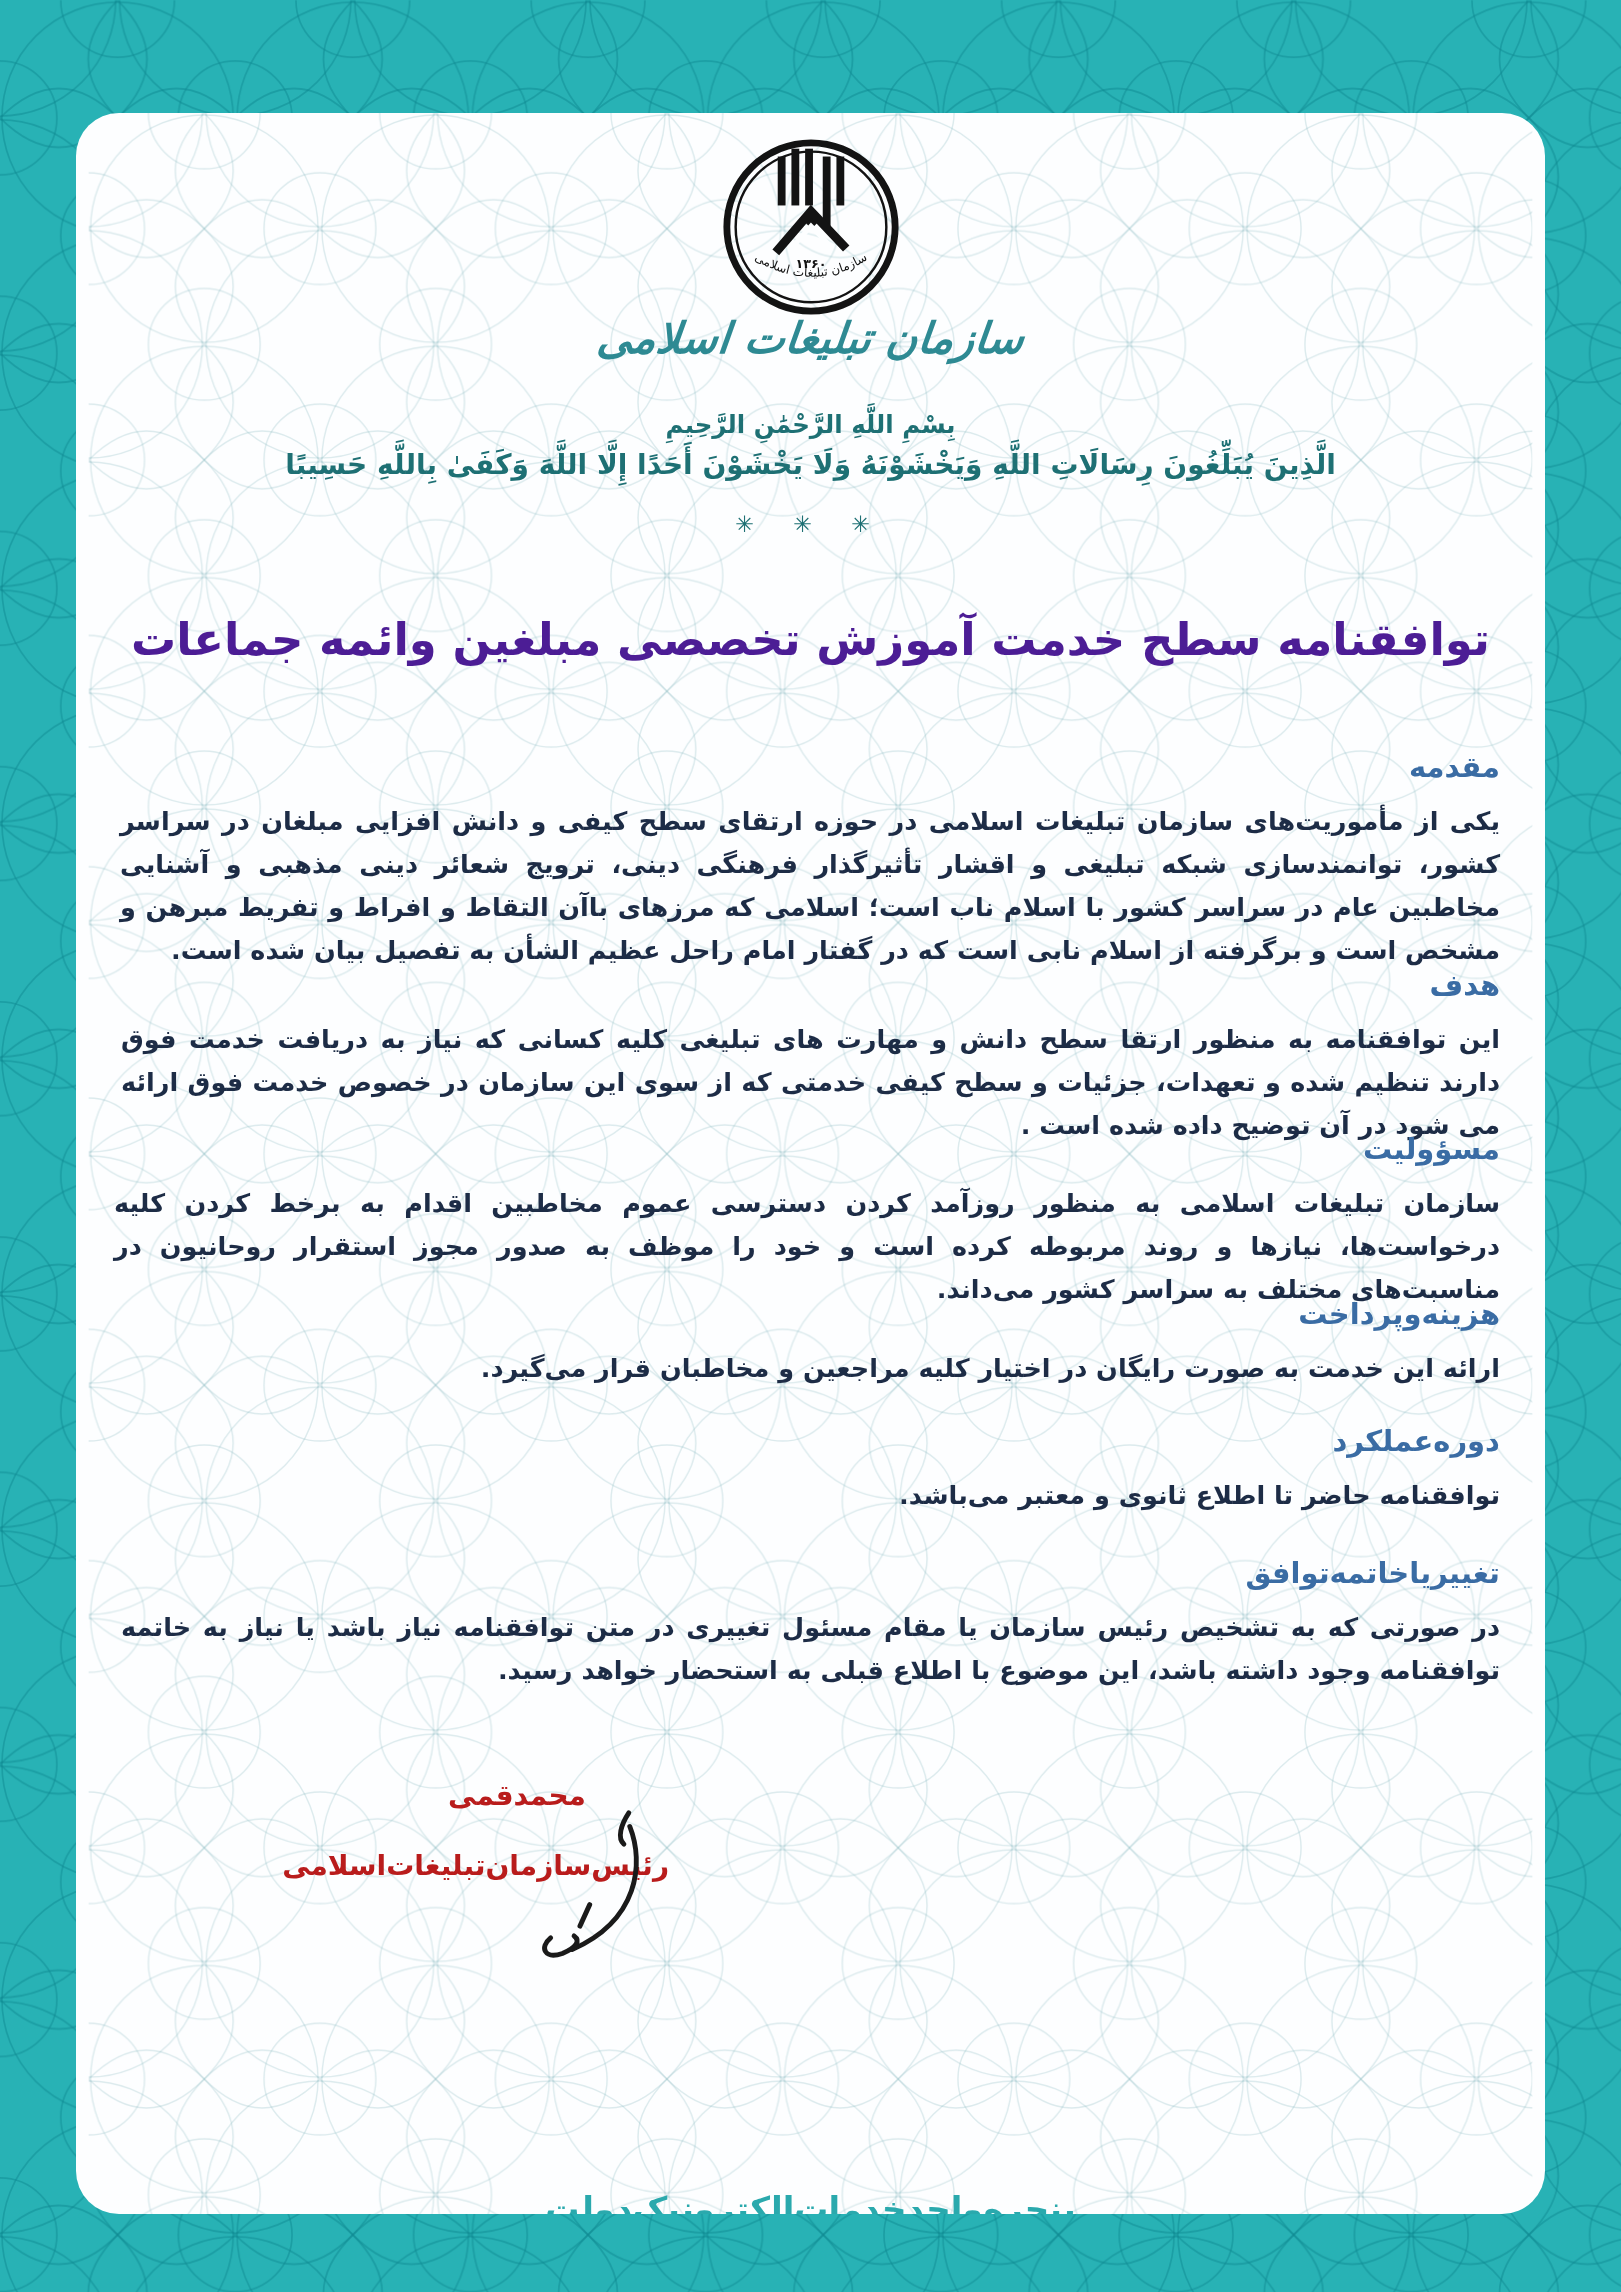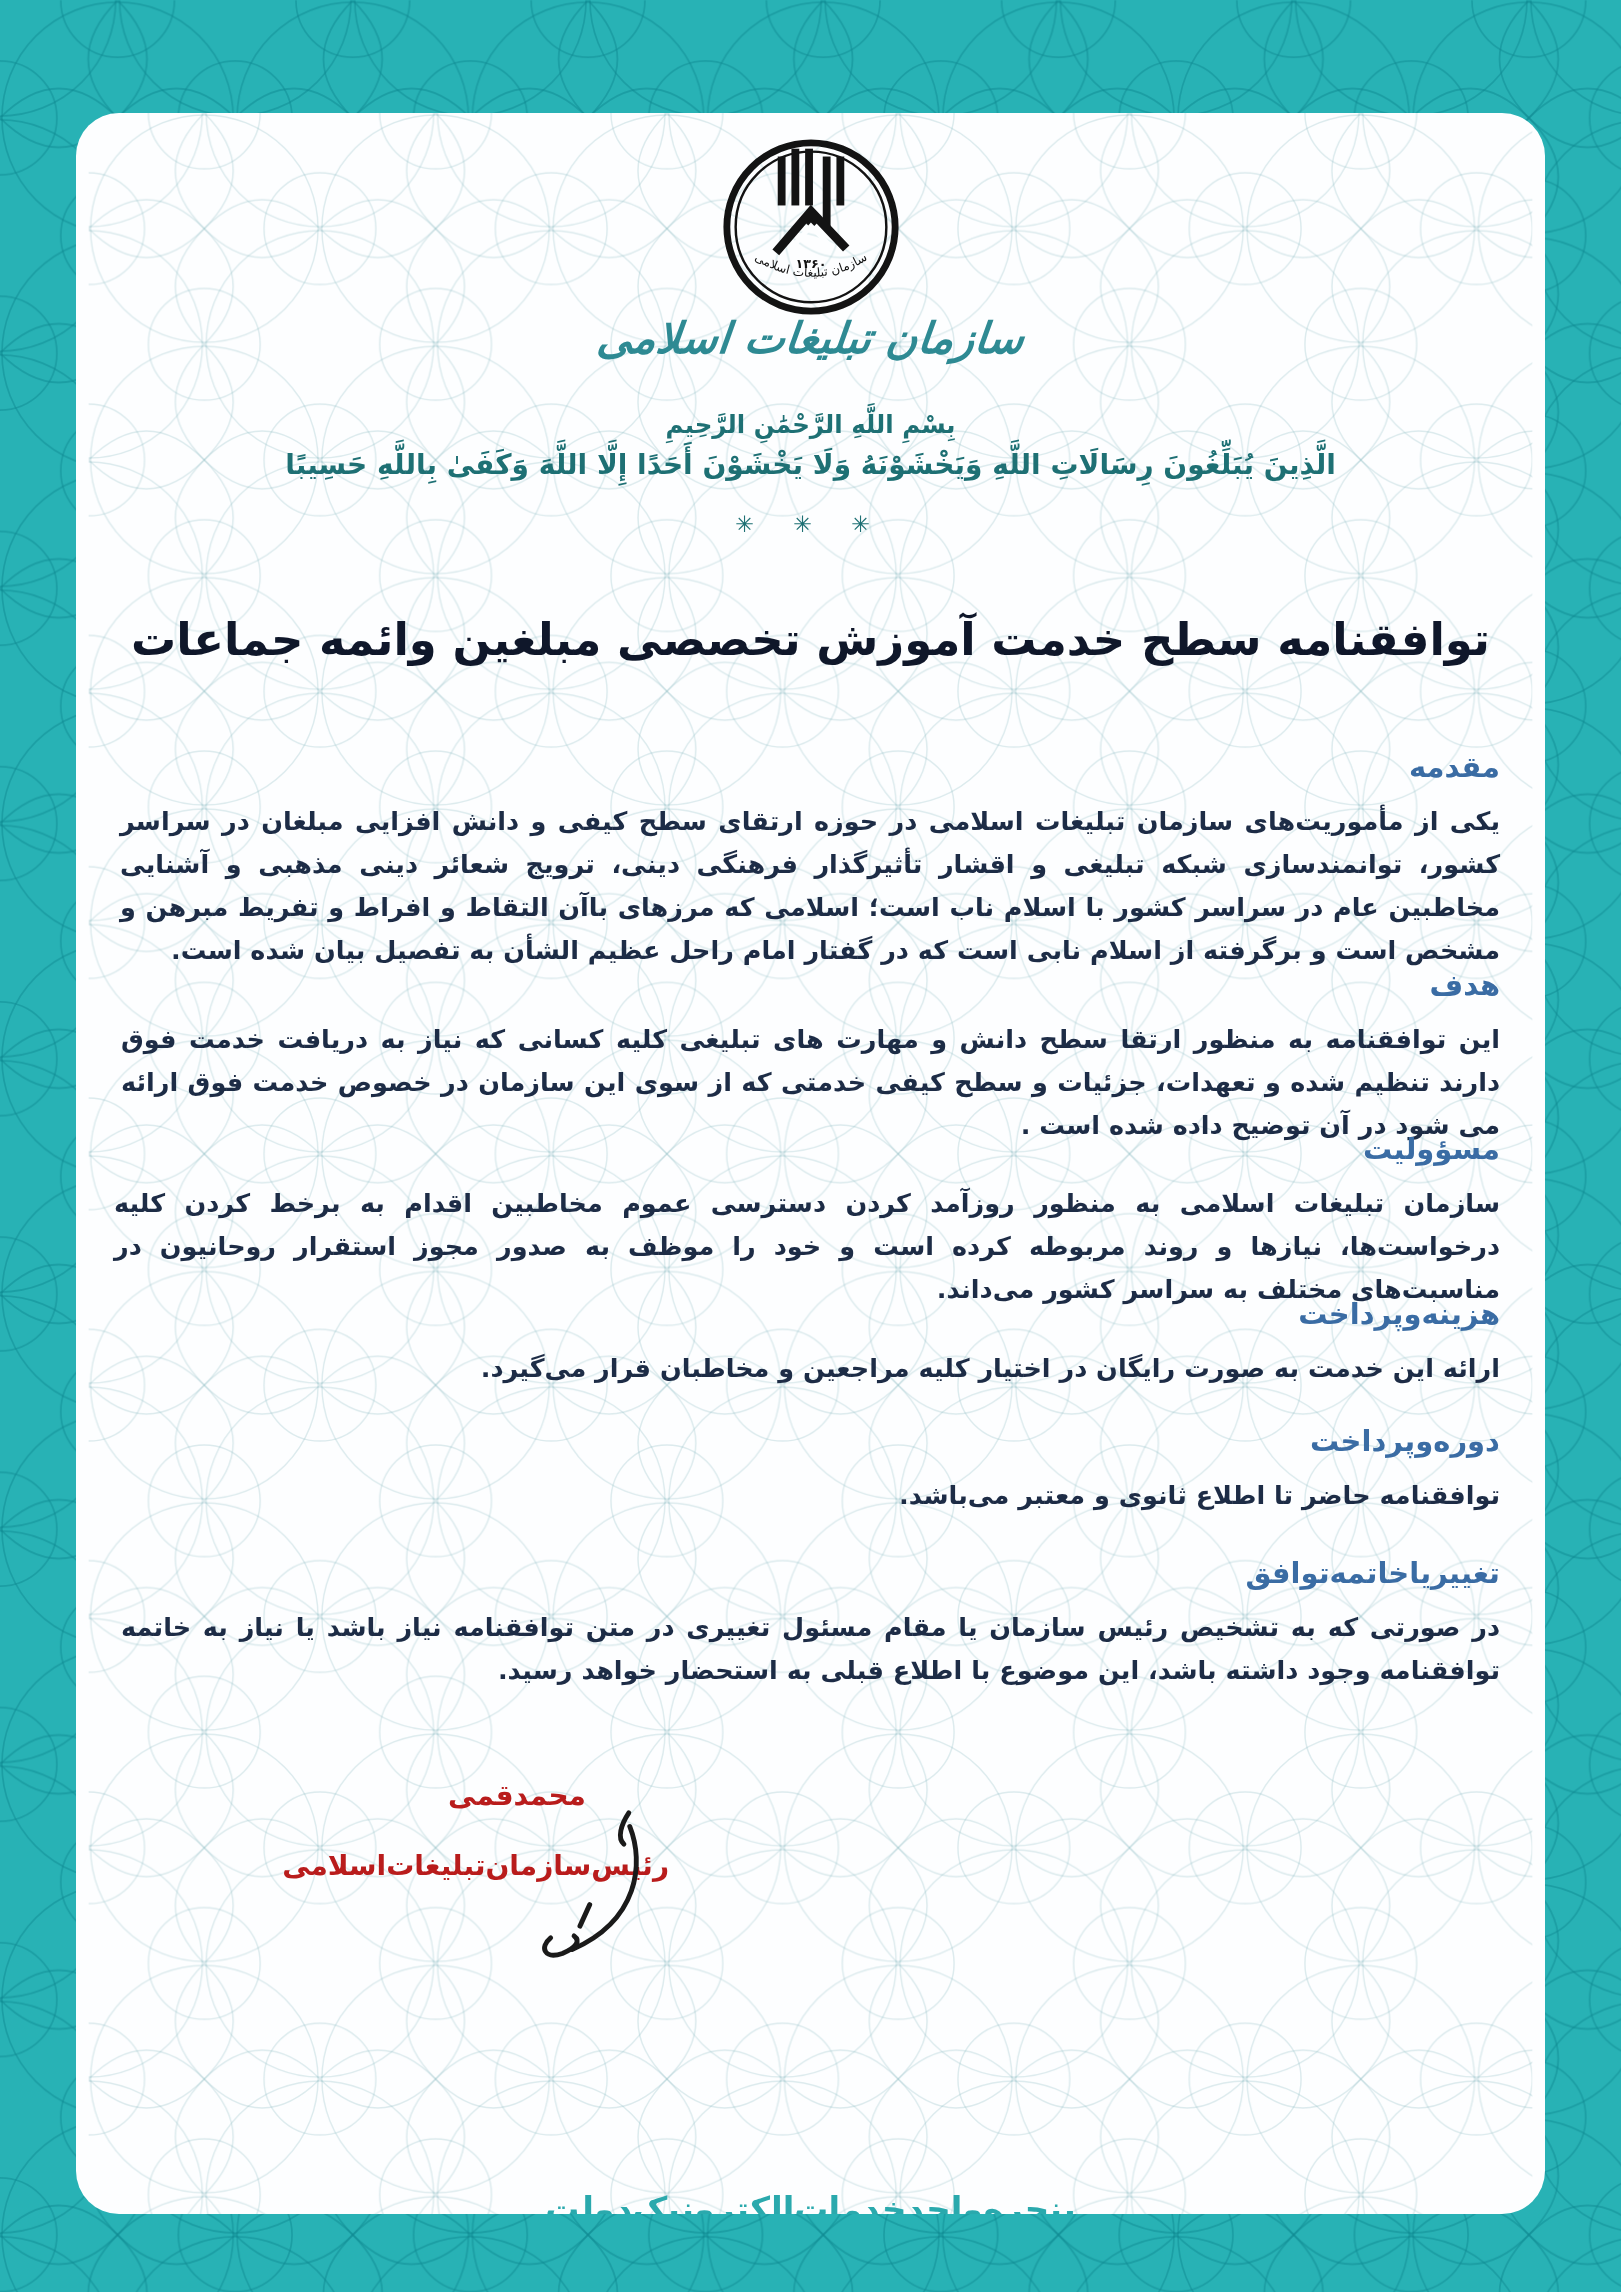--- a/index.html
+++ b/index.html
@@ -47,21 +47,21 @@
     top:332px; text-align:center; direction:rtl;
     color:#1e7074; font-size:28px; font-weight:bold; line-height:39px;
   }
   .ornament {
     top:398px; text-align:center;
     color:#1e7074; font-size:22.5px; font-weight:bold; letter-spacing:15.7px;
   }
 
   .doc-title {
     top:500px; text-align:center; direction:rtl;
-    color:#0f172a; font-size:45px; font-weight:bold;
+    color:#4c1d95; font-size:45px; font-weight:bold;
   }
 
   .sec { position:absolute; left:0; right:0; padding:0 45px; direction:rtl; }
   .sec-h {
     color:#3a6ca4; font-size:29px; font-weight:bold;
     text-align:right; margin-bottom:15.7px;
   }
   .sec-b {
     color:#1d2c46; font-size:25.5px; font-weight:bold;
     line-height:43px;
@@ -181,21 +181,21 @@
     </div>
     <div class="sec sec3">
       <div class="sec-h">مسؤولیت</div>
       <div class="sec-b">سازمان تبلیغات اسلامی به منظور روزآمد کردن دسترسی عموم مخاطبین اقدام به برخط کردن کلیه درخواست‌ها، نیازها و روند مربوطه کرده است و خود را موظف به صدور مجوز استقرار روحانیون در مناسبت‌های مختلف به سراسر کشور می‌داند.</div>
     </div>
     <div class="sec sec4">
       <div class="sec-h">هزینه‌وپرداخت</div>
       <div class="sec-b">ارائه این خدمت به صورت رایگان در اختیار کلیه مراجعین و مخاطبان قرار می‌گیرد.</div>
     </div>
     <div class="sec sec5">
-      <div class="sec-h">دوره‌وپرداخت</div>
+      <div class="sec-h">دوره‌عملکرد</div>
       <div class="sec-b">توافقنامه حاضر تا اطلاع ثانوی و معتبر می‌باشد.</div>
     </div>
     <div class="sec sec6">
       <div class="sec-h">تغییریاخاتمه‌توافق</div>
       <div class="sec-b">در صورتی که به تشخیص رئیس سازمان یا مقام مسئول تغییری در متن توافقنامه نیاز باشد یا نیاز به خاتمه توافقنامه وجود داشته باشد، این موضوع با اطلاع قبلی به استحضار خواهد رسید.</div>
     </div>
 
     <div class="sig">
       <div class="sig-name">محمدقمی</div>
       <div class="sig-role">رئیس‌سازمان‌تبلیغات‌اسلامی</div>

